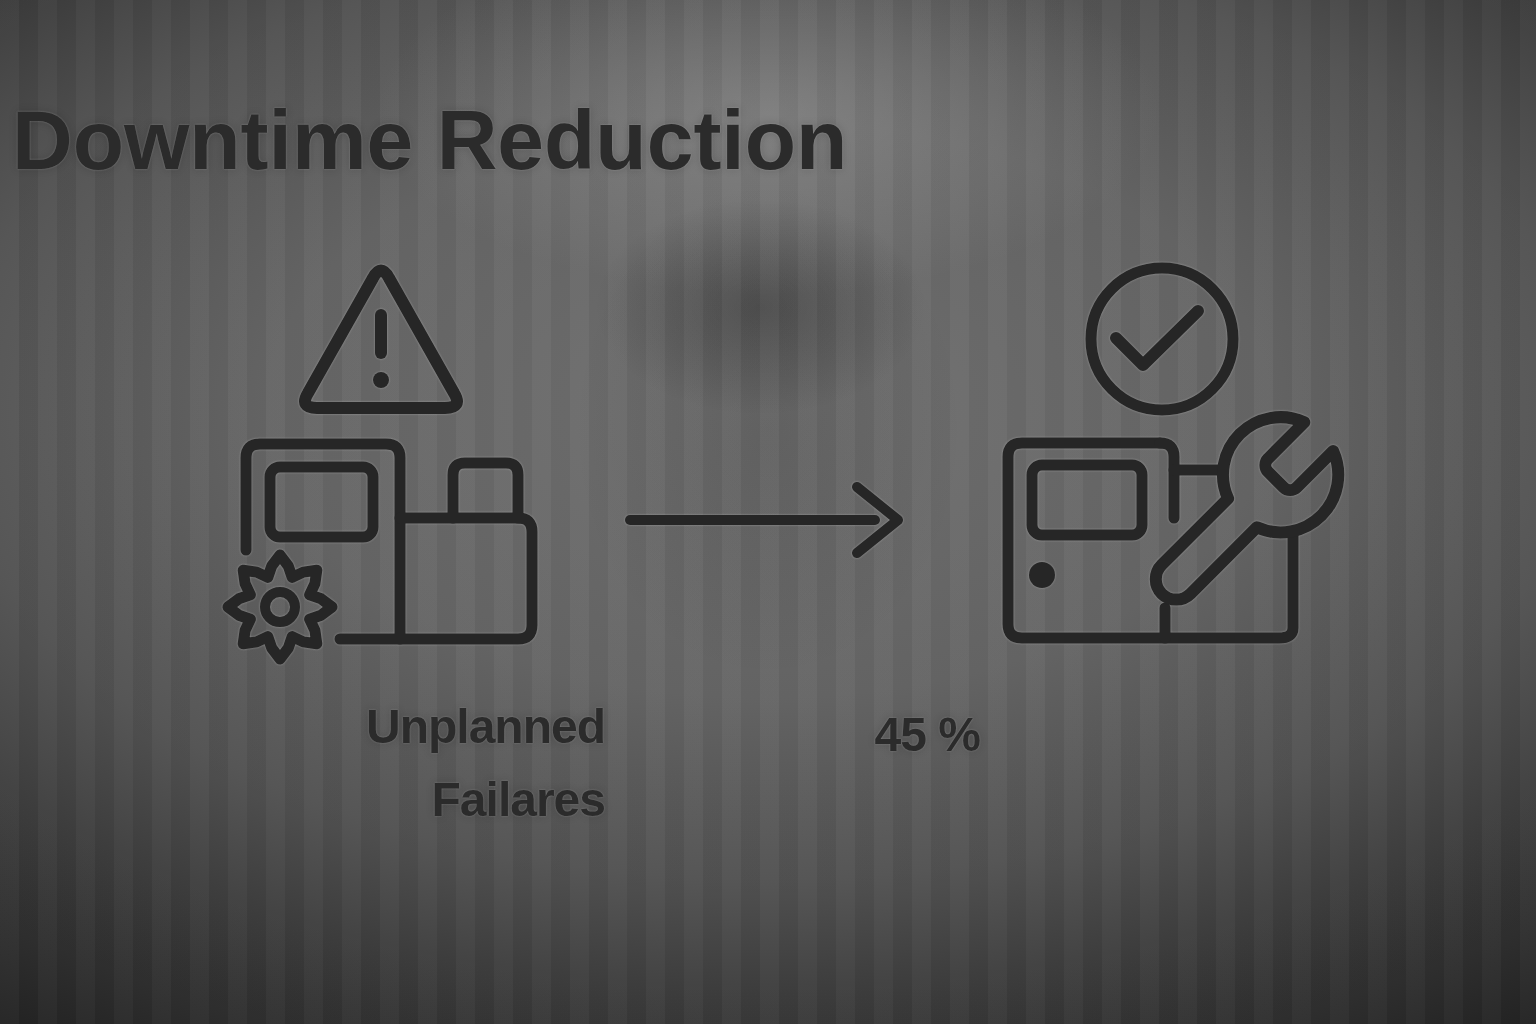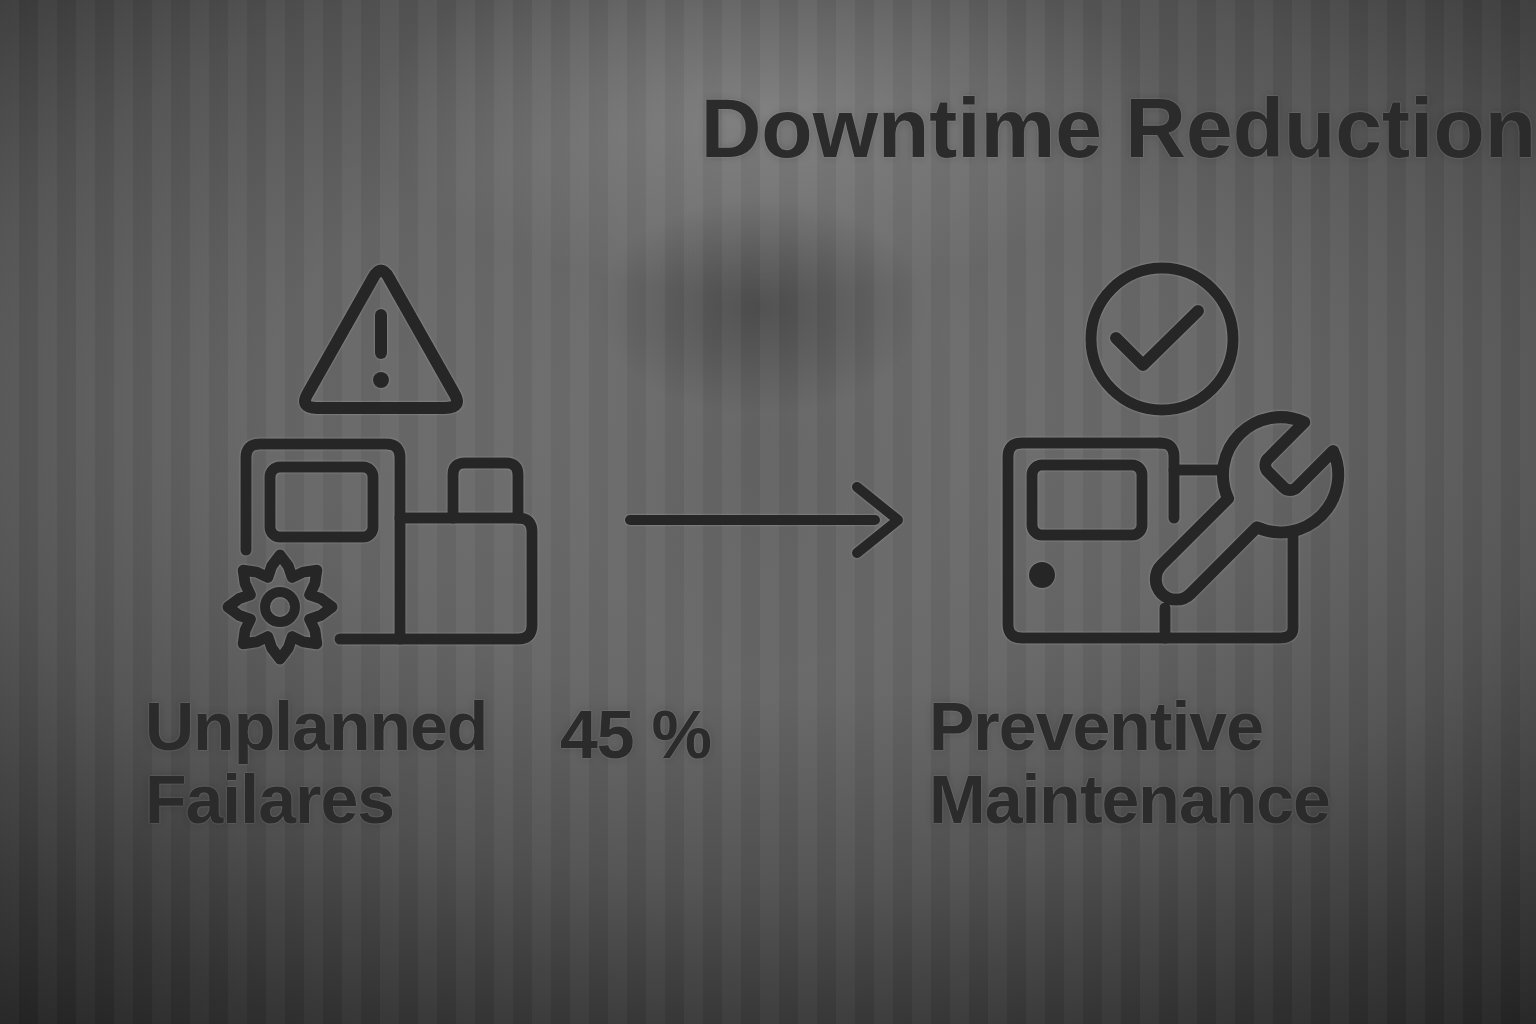--- a/index.html
+++ b/index.html
@@ -16,31 +16,30 @@
       var(--background-edge,#232323);
   }
   .stripes{
     position:absolute;inset:0;
     background:repeating-linear-gradient(90deg,
       rgba(255,255,255,0.025) 0px, rgba(255,255,255,0.025) 19px,
       rgba(0,0,0,0.030) 19px, rgba(0,0,0,0.030) 38px);
     pointer-events:none;
   }
   .title{
-    position:absolute;left:0;right:0;top:80px;margin:0;
-    text-align:right;
+    position:absolute;left:0;right:0;top:80px;margin:12px;
+    text-align:left;
     font-size:84px;font-weight:700;letter-spacing:0px;
     color:var(--text,#2b2b2b);
     text-shadow:0 0 2px rgba(205,205,205,0.45), 0 0 8px rgba(0,0,0,0.18);
-    padding-left:26px;
   }
   .caption{
     position:absolute;
-    text-align:left;
-    font-size:68px;font-weight:700;letter-spacing:-1px;
+    text-align:right;
+    font-size:48px;font-weight:700;letter-spacing:-1px;
     line-height:73px;
     color:var(--text,#2b2b2b);
     text-shadow:0 0 2px rgba(205,205,205,0.42), 0 0 8px rgba(0,0,0,0.18);
   }
   .caption-left{left:145px;top:690px;width:460px;}
   .caption-center{left:560px;top:690px;width:420px;margin-top:8px;}
   .caption-right{left:929px;top:690px;width:480px;}
   .lineart{
     position:absolute;
     color:var(--line,#262626);
@@ -103,18 +102,14 @@
   <svg class="lineart svg-machine-right" width="375" height="252" viewBox="0 0 375 252" aria-hidden="true">
     <path d="M165 45 H27 Q13 45 13 59 V226 Q13 240 27 240 H284 Q298 240 298 230 V137" stroke-width="11"></path>
     <path d="M165 45 Q179 45 179 59 V120" stroke-width="11"></path>
     <path d="M179 72 H227" stroke-width="11"></path>
     <path d="M170 240 V210" stroke-width="11"></path>
     <rect x="37" y="67" width="110" height="70" rx="10" stroke-width="11"></rect>
     <circle class="fill" cx="47" cy="177" r="13"></circle>
     <path transform="translate(132,0) scale(9.6)" stroke-width="1.25" d="M14.7 6.3a1 1 0 0 0 0 1.4l1.6 1.6a1 1 0 0 0 1.4 0l3.77-3.77a6 6 0 0 1-7.94 7.94l-6.91 6.91a2.12 2.12 0 0 1-3-3l6.91-6.91a6 6 0 0 1 7.94-7.94l-3.76 3.76z"></path>
   </svg>
 
-  <div class="caption caption-right">
-    <div>Preventive</div>
-    <div>Maintenance</div>
-  </div>
 
 </div>
 
 </body></html>

